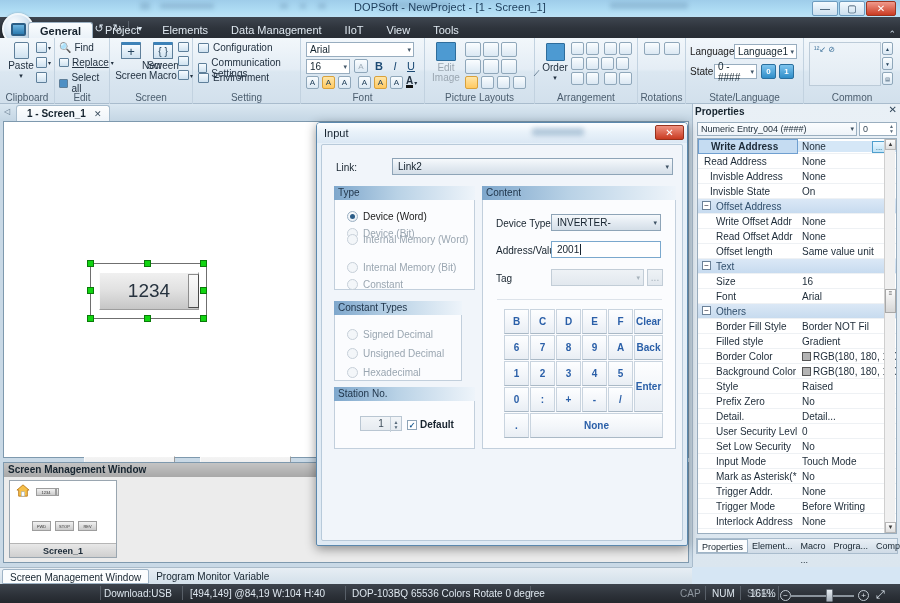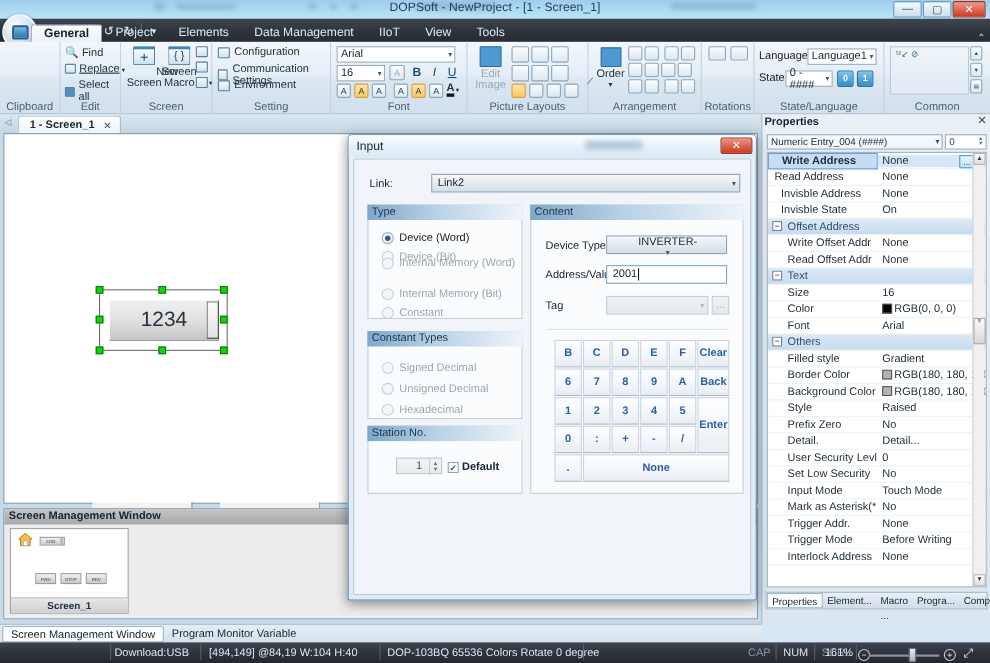--- a/index.html
+++ b/index.html
@@ -434,20 +434,38 @@
     <div class="rtab">Data Management</div>
     <div class="rtab">IIoT</div>
     <div class="rtab">View</div>
     <div class="rtab">Tools</div>
   </div>
 
   <div id="ribbon">
     <div id="ribbon-collapse">⌃</div>
 
     <div class="rgrp" style="left:0; width:55px;">
+      <div class="rgrp-inner">
+        <div class="bigbtn" style="left:6px; top:2px; width:30px;">
+          <span class="ico-sq" style="width:15px;height:17px;border-radius:2px 2px 1px 1px;margin-bottom:2px;"></span>
+          <span>Paste</span>
+          <span style="font-size:7px;">▾</span>
+        </div>
+        <div class="smrow" style="left:36px; top:2px;">
+            <span class="ico-sq" style="width:11px;height:11px;"></span>
+            <span style="font-size:6px;margin-left:1px;">▾</span>
+          </div>
+        <div class="smrow" style="left:36px; top:17px;">
+            <span class="ico-sq" style="width:11px;height:11px;"></span>
+            <span style="font-size:6px;margin-left:1px;">▾</span>
+          </div>
+        <div class="smrow" style="left:36px; top:32px;">
+            <span class="ico-sq" style="width:11px;height:11px;"></span>
+          </div>
+      </div>
       <div class="rgrp-label">Clipboard</div>
     </div>
 
     <div class="rgrp" style="left:55px; width:55px;">
       <div class="rgrp-inner">
         <div class="smrow" style="left:4px; top:2px;">
             <span style="font-size:10px;">🔍</span>
             <span style="margin-left:3px;">Find</span>
           </div>
         <div class="smrow" style="left:4px; top:17px;">
@@ -714,43 +732,47 @@
         </div>
       </div>
       <div class="prow">
         <div class="k indent">Write Offset Addr</div>
         <div class="v">None</div>
       </div>
       <div class="prow">
         <div class="k indent">Read Offset Addr</div>
         <div class="v">None</div>
       </div>
+      <div class="prow">
+        <div class="k indent">Offset length</div>
+        <div class="v">Same value unit</div>
+      </div>
       <div class="prow cat">
         <div class="k" style="padding-left:18px;position:relative;">
           <span class="expander">−</span>
           <span>Text</span>
         </div>
       </div>
       <div class="prow">
         <div class="k indent">Size</div>
         <div class="v">16</div>
       </div>
       <div class="prow">
-        <div class="k indent">Color</div>
-        <div class="v"><span class="swatch" style="background:#000;"></span><span>RGB(0, 0, 0)</span></div>
-      </div>
-      <div class="prow">
         <div class="k indent">Font</div>
         <div class="v">Arial</div>
       </div>
       <div class="prow cat">
         <div class="k" style="padding-left:18px;position:relative;">
           <span class="expander">−</span>
           <span>Others</span>
         </div>
+      </div>
+      <div class="prow">
+        <div class="k indent">Border Fill Style</div>
+        <div class="v">Border NOT Fil</div>
       </div>
       <div class="prow">
         <div class="k indent">Filled style</div>
         <div class="v">Gradient</div>
       </div>
       <div class="prow">
         <div class="k indent">Border Color</div>
         <div class="v"><span class="swatch" style="background:#b4b4b4;"></span><span>RGB(180, 180, 180)</span></div>
       </div>
       <div class="prow">
@@ -888,21 +910,21 @@
         <div class="radio dis" style="left:12px; top:75px;">
           <span class="rdot"></span>
           <span>Internal Memory (Bit)</span>
         </div>
         <div class="radio dis" style="left:12px; top:92px;">
           <span class="rdot"></span>
           <span>Constant</span>
         </div>
       </div>
 
-      <div class="gbox" style="left:12px; top:156px; width:141px; height:80px;">
+      <div class="gbox" style="left:12px; top:156px; width:128px; height:80px;">
         <div class="gbox-title">Constant Types</div>
         <div class="radio dis" style="left:12px; top:27px;">
           <span class="rdot"></span>
           <span>Signed Decimal</span>
         </div>
         <div class="radio dis" style="left:12px; top:46px;">
           <span class="rdot"></span>
           <span>Unsigned Decimal</span>
         </div>
         <div class="radio dis" style="left:12px; top:65px;">
@@ -920,21 +942,21 @@
         <div class="chk" style="left:72px; top:31px;">
           <span class="bx">✓</span>
           <span>Default</span>
         </div>
       </div>
 
       <div class="gbox" style="left:160px; top:41px; width:194px; height:263px;">
         <div class="gbox-title">Content</div>
 
         <div class="fld-label" style="left:13px; top:31px;">Device Type</div>
-        <div class="dcombo" style="left:68px; top:27px; width:110px;flex-direction:column;">
+        <div class="dcombo" style="left:68px; top:27px; width:110px;">
           <span>INVERTER-</span>
           <span style="font-size:7px;color:#3e5264;">▾</span>
         </div>
 
         <div class="fld-label" style="left:13px; top:58px;">Address/Value</div>
         <div class="dtext" style="left:68px; top:54px; width:110px;">
           <span>2001</span>
             <span class="caret-bar"></span>
         </div>
 

